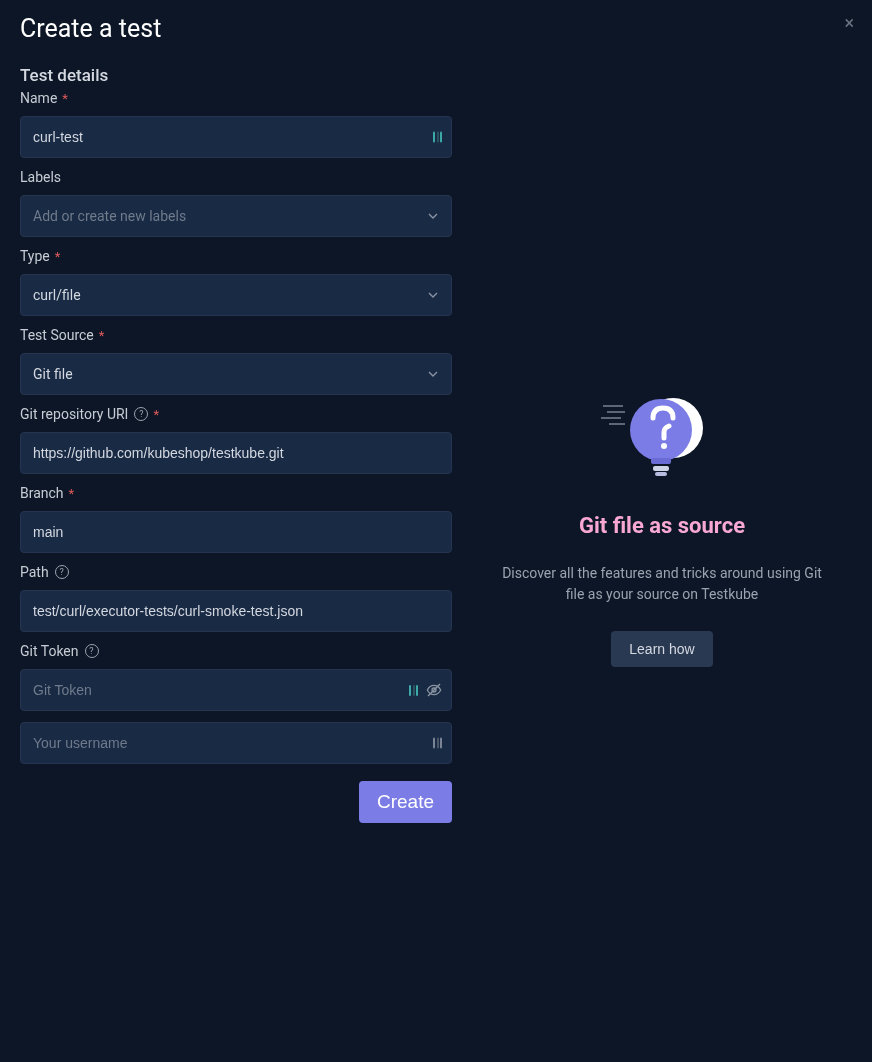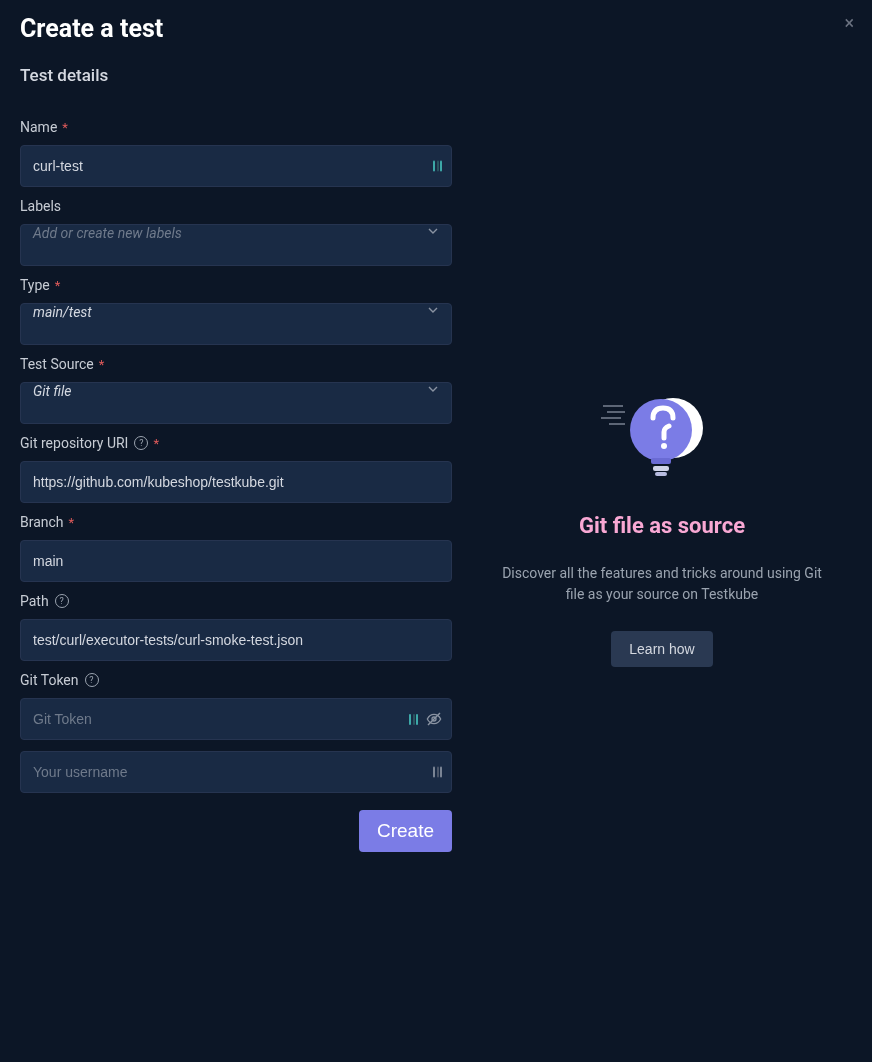--- a/index.html
+++ b/index.html
@@ -36,28 +36,28 @@
     display: flex;
     flex-direction: column;
     align-items: center;
     justify-content: center;
     text-align: center;
     padding: 0 30px;
   }
   .heading {
     color: #fff;
     font-size: 25px;
-    font-weight: 700;
+    font-weight: 400;
     margin-bottom: 22px;
   }
   .subheading {
     color: #d4d8e0;
     font-size: 17px;
     font-weight: 500;
-    margin-bottom: 34px;
+    margin-bottom: 5px;
   }
   .field {
     margin-bottom: 11px;
   }
   .label-row {
     display: flex;
     align-items: center;
     gap: 4px;
     margin-bottom: 10px;
     font-size: 14px;
@@ -86,24 +86,23 @@
     border: 1px solid #263450;
     border-radius: 4px;
     color: #d4d8e0;
     padding: 0 12px;
     font-size: 14px;
     outline: none;
   }
   .input::placeholder { color: #6f7a8b; }
   .select {
     display: flex;
-    align-items: flex-start;
+    align-items: center;
     justify-content: space-between;
     cursor: pointer;
-    font-style: italic;
   }
   .chevron {
     color: #8a93a2;
   }
   .suffix-icons {
     position: absolute;
     right: 10px;
     top: 50%;
     transform: translateY(-50%);
     display: flex;
@@ -209,21 +208,21 @@
           </svg>
       </div>
     </div>
 
     <div class="field">
       <div class="label-row">
         <span>Type</span>
         <span class="req">*</span>
       </div>
       <div class="select">
-        <span>main/test</span>
+        <span>curl/file</span>
         <svg class="chevron" width="12" height="12" viewBox="0 0 12 12">
             <path d="M2 4 L6 8 L10 4" stroke="currentColor" stroke-width="1.4" fill="none"></path>
           </svg>
       </div>
     </div>
 
     <div class="field">
       <div class="label-row">
         <span>Test Source</span>
         <span class="req">*</span>

